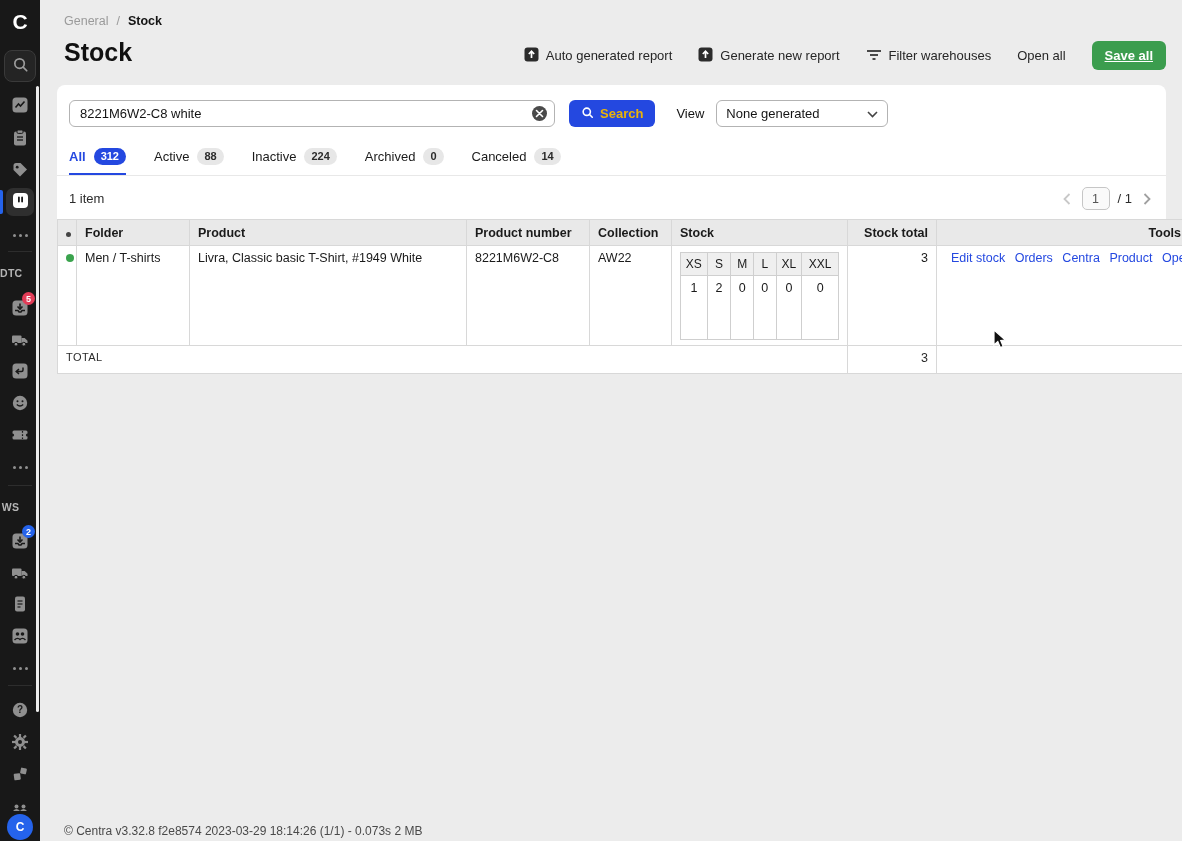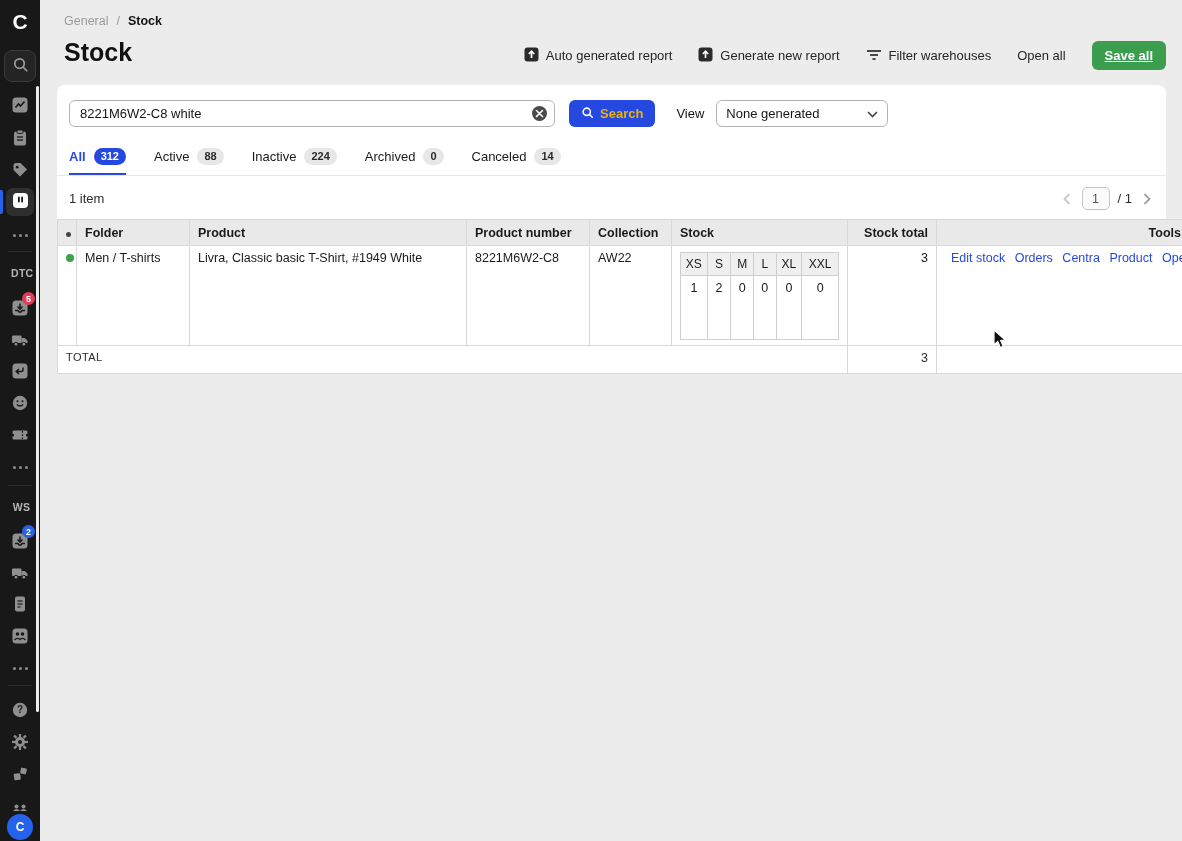--- a/index.html
+++ b/index.html
@@ -9,21 +9,21 @@
   
   .sidebar { position:absolute; left:0; top:0; width:40px; height:841px; background:#181818; z-index:5; }
   .sb-item { position:absolute; left:11px; width:18px; height:18px; display:flex; align-items:center; justify-content:center; }
   .sb-item svg { display:block; }
   .logo { position:absolute; left:0; top:6px; width:40px; height:30px; display:flex; align-items:center; justify-content:center; }
   .logo-c { color:#fff; font-size:21px; font-weight:700; position:relative; line-height:1; }
   .sb-search-btn { position:absolute; left:4px; top:50px; width:32px; height:32px; border-radius:8px; background:#242424; border:1px solid #3a3a3a; display:flex; align-items:center; justify-content:center; }
   .sb-sel-btn { position:absolute; left:6px; top:188px; width:28px; height:28px; border-radius:7px; background:#2f2f2f; display:flex; align-items:center; justify-content:center; }
   .sb-indicator { position:absolute; left:0; top:190px; width:3px; height:24px; background:#2563eb; border-radius:0 2px 2px 0; }
   .sb-divider { position:absolute; left:8px; width:24px; height:1px; background:#2d2d2d; }
-  .sb-label { position:absolute; left:11px; width:21px; text-align:center; color:#b5b5b5; font-size:10.5px; font-weight:700; letter-spacing:.3px; }
+  .sb-label { position:absolute; left:0; width:21px; text-align:center; color:#b5b5b5; font-size:10.5px; font-weight:700; letter-spacing:.3px; }
   .sb-dots { position:absolute; left:11px; width:18px; height:18px; display:flex; gap:3px; align-items:center; justify-content:center; }
   .sb-dots i { width:3px; height:3px; border-radius:50%; background:#8f8f8f; display:block; }
   .sb-badge { position:absolute; top:-7px; right:-6px; min-width:13px; height:13px; padding:0 3px; border-radius:7px; color:#fff; font-size:9px; font-weight:700; display:flex; align-items:center; justify-content:center; }
   .badge-red { background:#e23c57; }
   .badge-blue { background:#2563eb; }
   .sb-scrollbar { position:absolute; left:36px; top:86px; width:3px; height:626px; background:rgba(255,255,255,.92); border-radius:2px; }
   .avatar { position:absolute; left:7px; top:814px; width:26px; height:26px; border-radius:50%; background:#2563eb; color:#fff; font-size:12px; font-weight:700; display:flex; align-items:center; justify-content:center; }
 
   
   .main { position:absolute; left:40px; top:0; width:1142px; height:841px; }
@@ -479,19 +479,20 @@
         <tr class="total-row">
           <td colspan="6">TOTAL</td>
           <td class="num">3</td>
           <td></td>
         </tr>
       </tbody>
     </table>
 
   </div>
 
+  <div class="footer">© Centra v3.32.8 f2e8574 2023-03-29 18:14:26 (1/1) - 0.073s 2 MB</div>
 </div>
 
 <div class="cursor">
   <svg width="15" height="21" viewBox="0 0 15 21">
       <path d="M1 1 L1 16 L4.8 12.6 L7.3 18.6 L10.2 17.4 L7.7 11.5 L12.6 11.2 Z" fill="#111" stroke="#fff" stroke-width="1.2"></path>
     </svg>
 </div>
 
 </body></html>

